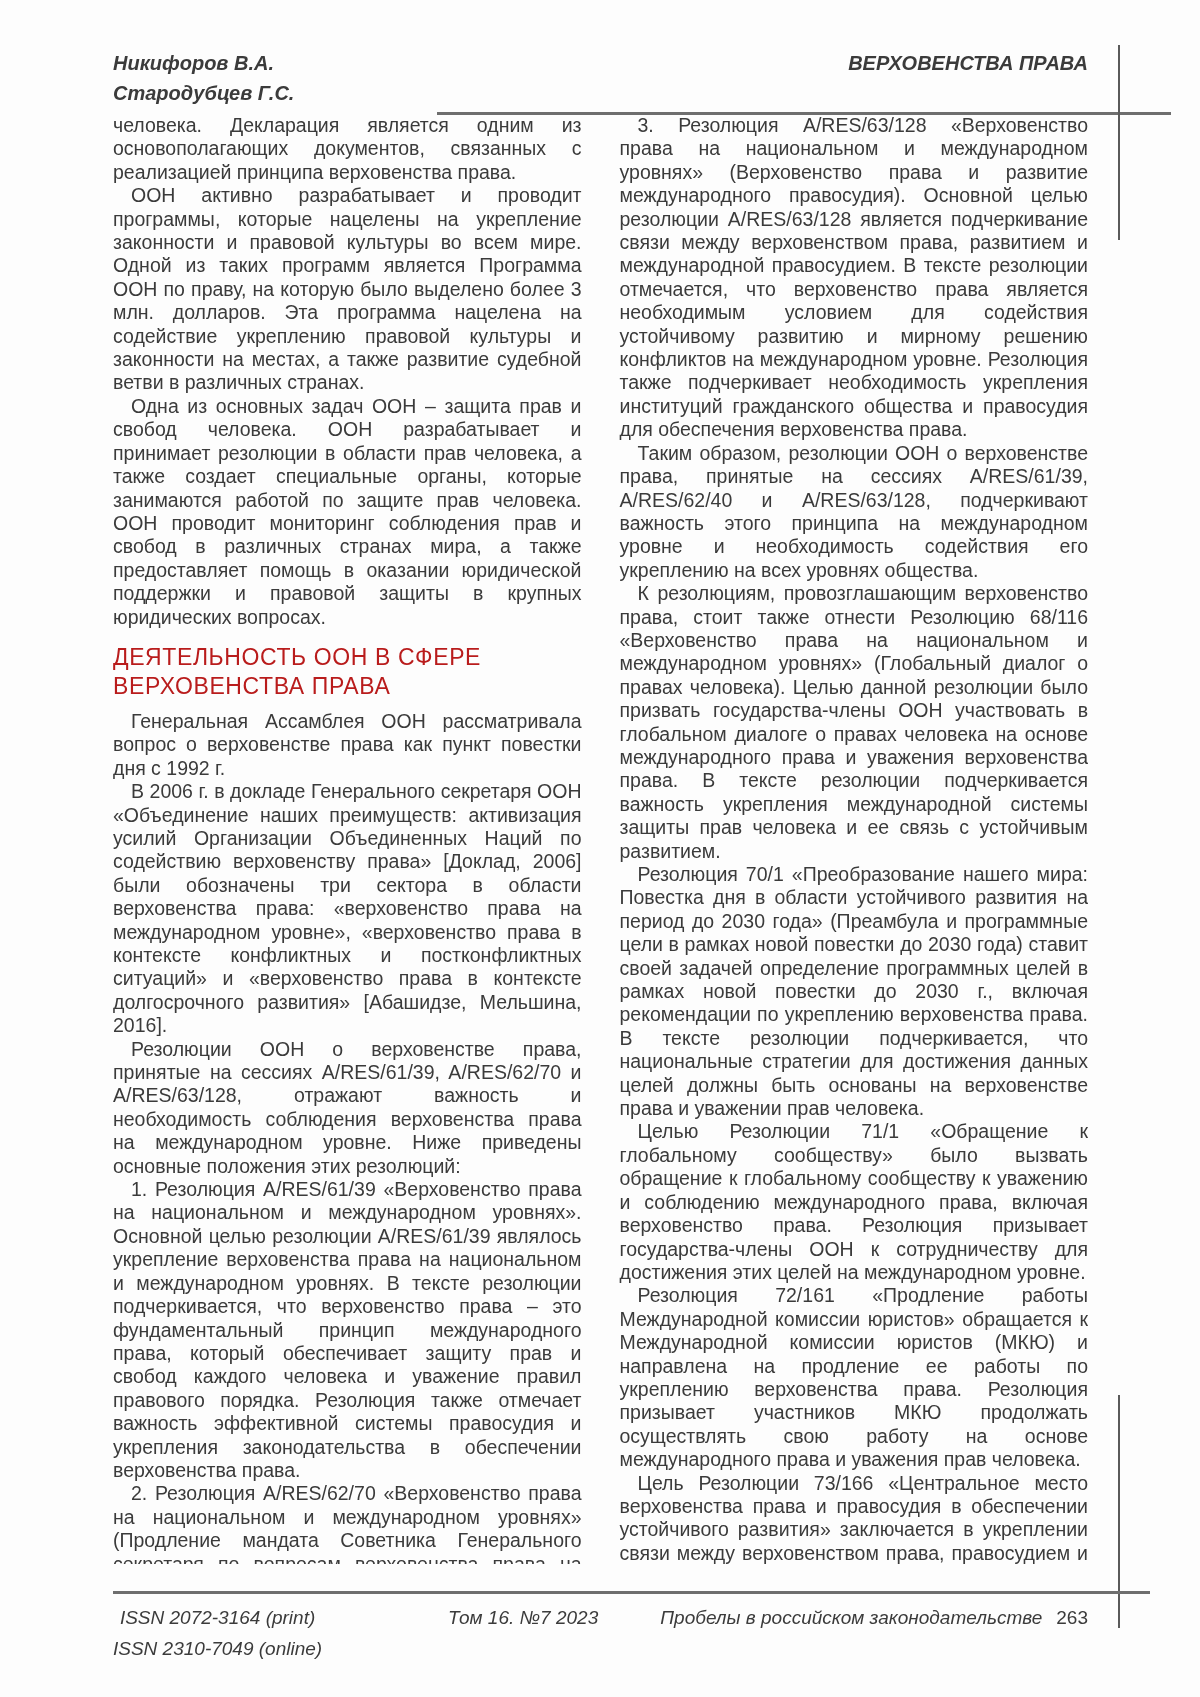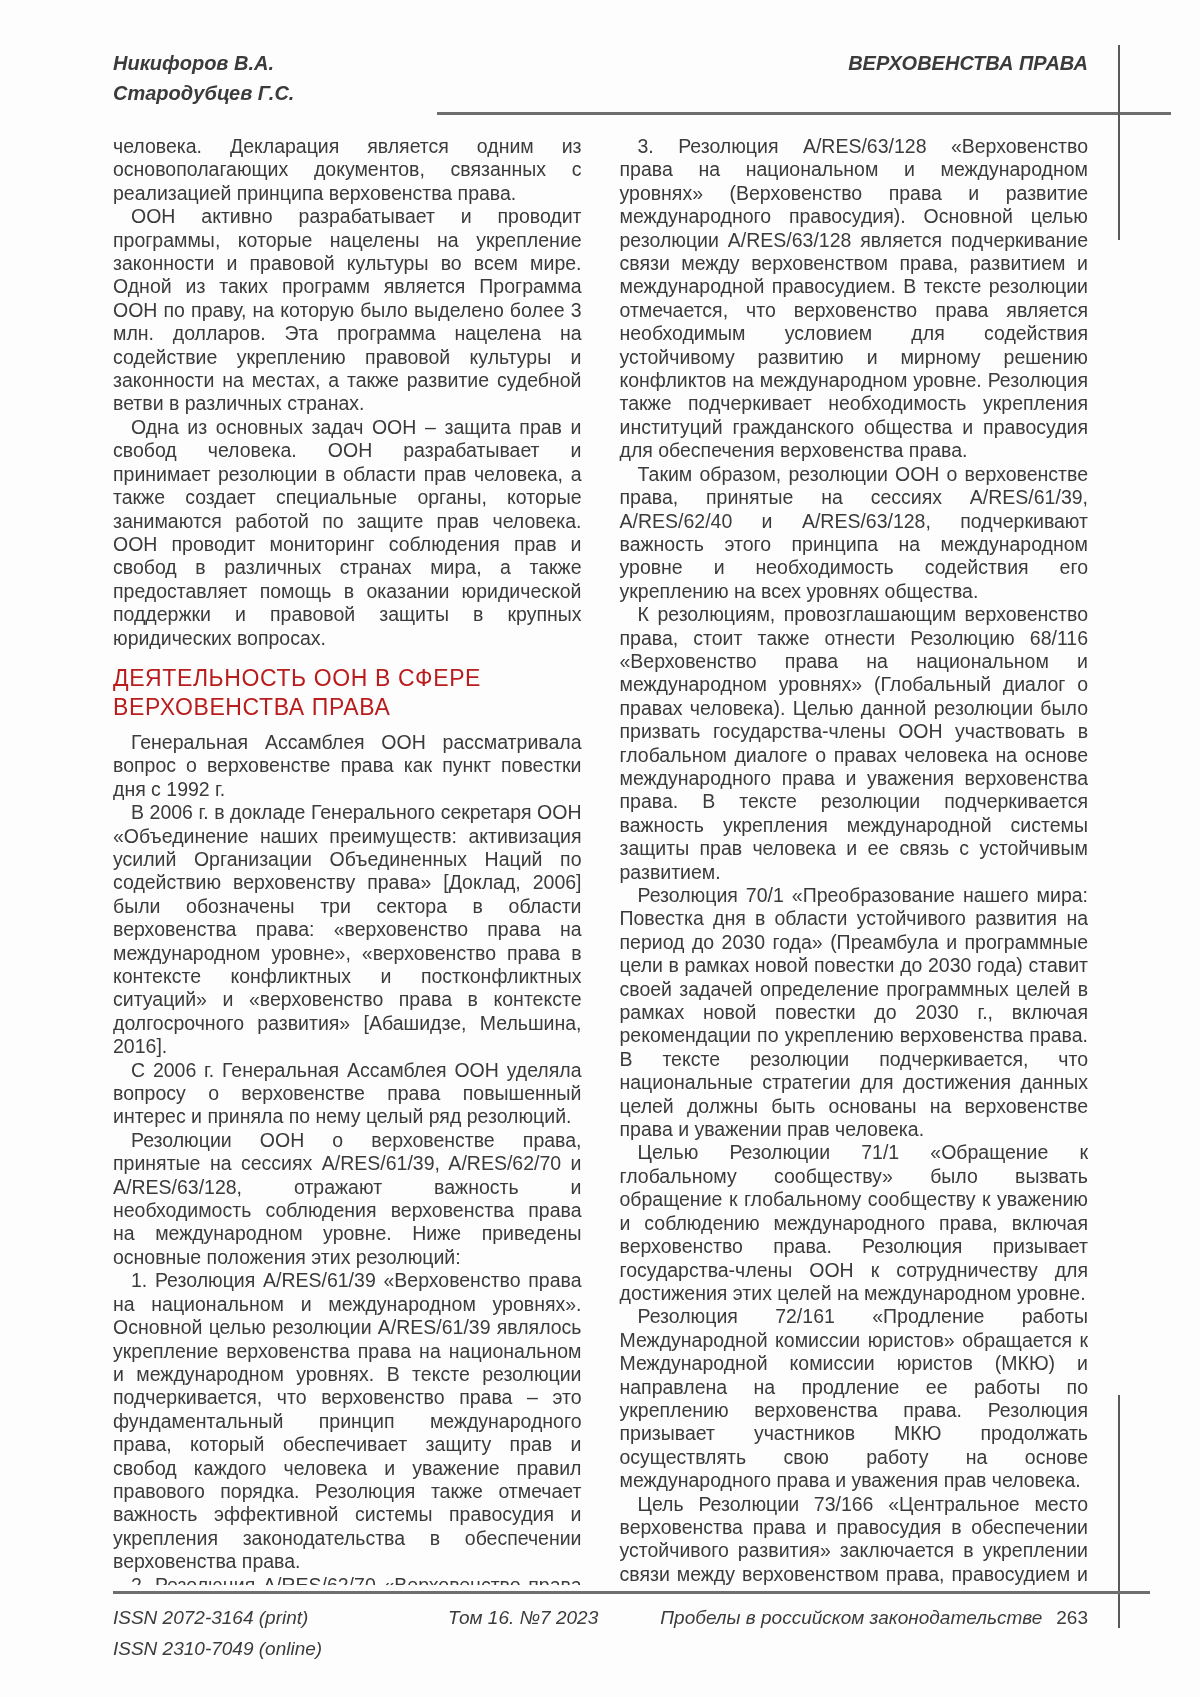--- a/index.html
+++ b/index.html
@@ -20,21 +20,21 @@
 
   .rule{position:absolute;background:#6e6e6e;}
   .rule-header{top:112px;left:437px;width:734px;height:3px;}
   .rule-footer{top:1591px;left:113px;width:1037px;height:3px;}
   .vline{position:absolute;background:#5a5a5a;width:2px;}
   .vline-top{left:1118px;top:45px;height:195px;}
   .vline-bottom{left:1118px;top:1395px;height:233px;}
 
   
   .columns{
-    position:absolute;top:135px;left:113px;width:975px;height:1450px;
+    position:absolute;top:114px;left:113px;width:975px;height:1450px;
     display:flex;gap:38px;overflow:hidden;
   }
   .col{width:475px;}
   .col p{
     margin:0;
     font-size:19.5px;line-height:23.4px;
     text-align:justify;
     text-indent:18px;
   }
   .col p.cont{text-indent:0;}
@@ -42,21 +42,21 @@
     margin:14px 0 9px 0;
     font-size:23px;line-height:29px;
     font-weight:normal;
     color:#b91c1c;
     letter-spacing:0.6px;
     text-indent:0;
   }
 
   
   .ftr{position:absolute;top:1602px;left:113px;width:975px;font-size:19px;font-style:italic;}
-  .ftr-issn{position:absolute;left:0;top:0;line-height:31px;white-space:nowrap;}
+  .ftr-issn{position:absolute;left:0;top:0;line-height:31px;white-space:nowrap;text-align:center;}
   .ftr-volume{position:absolute;left:335px;top:0;line-height:31px;white-space:nowrap;}
   .ftr-journal{position:absolute;right:0;top:0;line-height:31px;white-space:nowrap;}
   .ftr-page{font-style:normal;margin-left:14px;}
 </style>
 </head>
 <body>
 
 <div class="page">
 
   <div class="hdr">
@@ -74,21 +74,20 @@
   <div class="vline vline-bottom"></div>
 
   <main class="columns">
     <div class="col">
       <p class="cont">человека. Декларация является одним из основополагающих документов, связанных с реализацией принципа верховенства права.</p>
       <p>ООН активно разрабатывает и проводит программы, которые нацелены на укрепление законности и правовой культуры во всем мире. Одной из таких программ является Программа ООН по праву, на которую было выделено более 3 млн. долларов. Эта программа нацелена на содействие укреплению правовой культуры и законности на местах, а также развитие судебной ветви в различных странах.</p>
       <p>Одна из основных задач ООН – защита прав и свобод человека. ООН разрабатывает и принимает резолюции в области прав человека, а также создает специальные органы, которые занимаются работой по защите прав человека. ООН проводит мониторинг соблюдения прав и свобод в различных странах мира, а также предоставляет помощь в оказании юридической поддержки и правовой защиты в крупных юридических вопросах.</p>
       <h2><span>ДЕЯТЕЛЬНОСТЬ ООН В СФЕРЕ</span><br><span>ВЕРХОВЕНСТВА ПРАВА</span></h2>
       <p>Генеральная Ассамблея ООН рассматривала вопрос о верховенстве права как пункт повестки дня с 1992 г.</p>
       <p>В 2006 г. в докладе Генерального секретаря ООН «Объединение наших преимуществ: активизация усилий Организации Объединенных Наций по содействию верховенству права» [Доклад, 2006] были обозначены три сектора в области верховенства права: «верховенство права на международном уровне», «верховенство права в контексте конфликтных и постконфликтных ситуаций» и «верховенство права в контексте долгосрочного развития» [Абашидзе, Мельшина, 2016].</p>
-      <p>С 2006 г. Генеральная Ассамблея ООН уделяла вопросу о верховенстве права повышенный интерес и приняла по нему целый ряд резолюций.</p>
       <p>Резолюции ООН о верховенстве права, принятые на сессиях A/RES/61/39, A/RES/62/70 и A/RES/63/128, отражают важность и необходимость соблюдения верховенства права на международном уровне. Ниже приведены основные положения этих резолюций:</p>
       <p>1. Резолюция A/RES/61/39 «Верховенство права на национальном и международном уровнях». Основной целью резолюции A/RES/61/39 являлось укрепление верховенства права на национальном и международном уровнях. В тексте резолюции подчеркивается, что верховенство права – это фундаментальный принцип международного права, который обеспечивает защиту прав и свобод каждого человека и уважение правил правового порядка. Резолюция также отмечает важность эффективной системы правосудия и укрепления законодательства в обеспечении верховенства права.</p>
       <p>2. Резолюция A/RES/62/70 «Верховенство права на национальном и международном уровнях» (Продление мандата Советника Генерального секретаря по вопросам верховенства права на международном уровне).</p>
 
     </div>
     <div class="col">
       <p>3. Резолюция A/RES/63/128 «Верховенство права на национальном и международном уровнях» (Верховенство права и развитие международного правосудия). Основной целью резолюции A/RES/63/128 является подчеркивание связи между верховенством права, развитием и международной правосудием. В тексте резолюции отмечается, что верховенство права является необходимым условием для содействия устойчивому развитию и мирному решению конфликтов на международном уровне. Резолюция также подчеркивает необходимость укрепления институций гражданского общества и правосудия для обеспечения верховенства права.</p>
       <p>Таким образом, резолюции ООН о верховенстве права, принятые на сессиях A/RES/61/39, A/RES/62/40 и A/RES/63/128, подчеркивают важность этого принципа на международном уровне и необходимость содействия его укреплению на всех уровнях общества.</p>
       <p>К резолюциям, провозглашающим верховенство права, стоит также отнести Резолюцию 68/116 «Верховенство права на национальном и международном уровнях» (Глобальный диалог о правах человека). Целью данной резолюции было призвать государства-члены ООН участвовать в глобальном диалоге о правах человека на основе международного права и уважения верховенства права. В тексте резолюции подчеркивается важность укрепления международной системы защиты прав человека и ее связь с устойчивым развитием.</p>
       <p>Резолюция 70/1 «Преобразование нашего мира: Повестка дня в области устойчивого развития на период до 2030 года» (Преамбула и программные цели в рамках новой повестки до 2030 года) ставит своей задачей определение программных целей в рамках новой повестки до 2030 г., включая рекомендации по укреплению верховенства права. В тексте резолюции подчеркивается, что национальные стратегии для достижения данных целей должны быть основаны на верховенстве права и уважении прав человека.</p>

